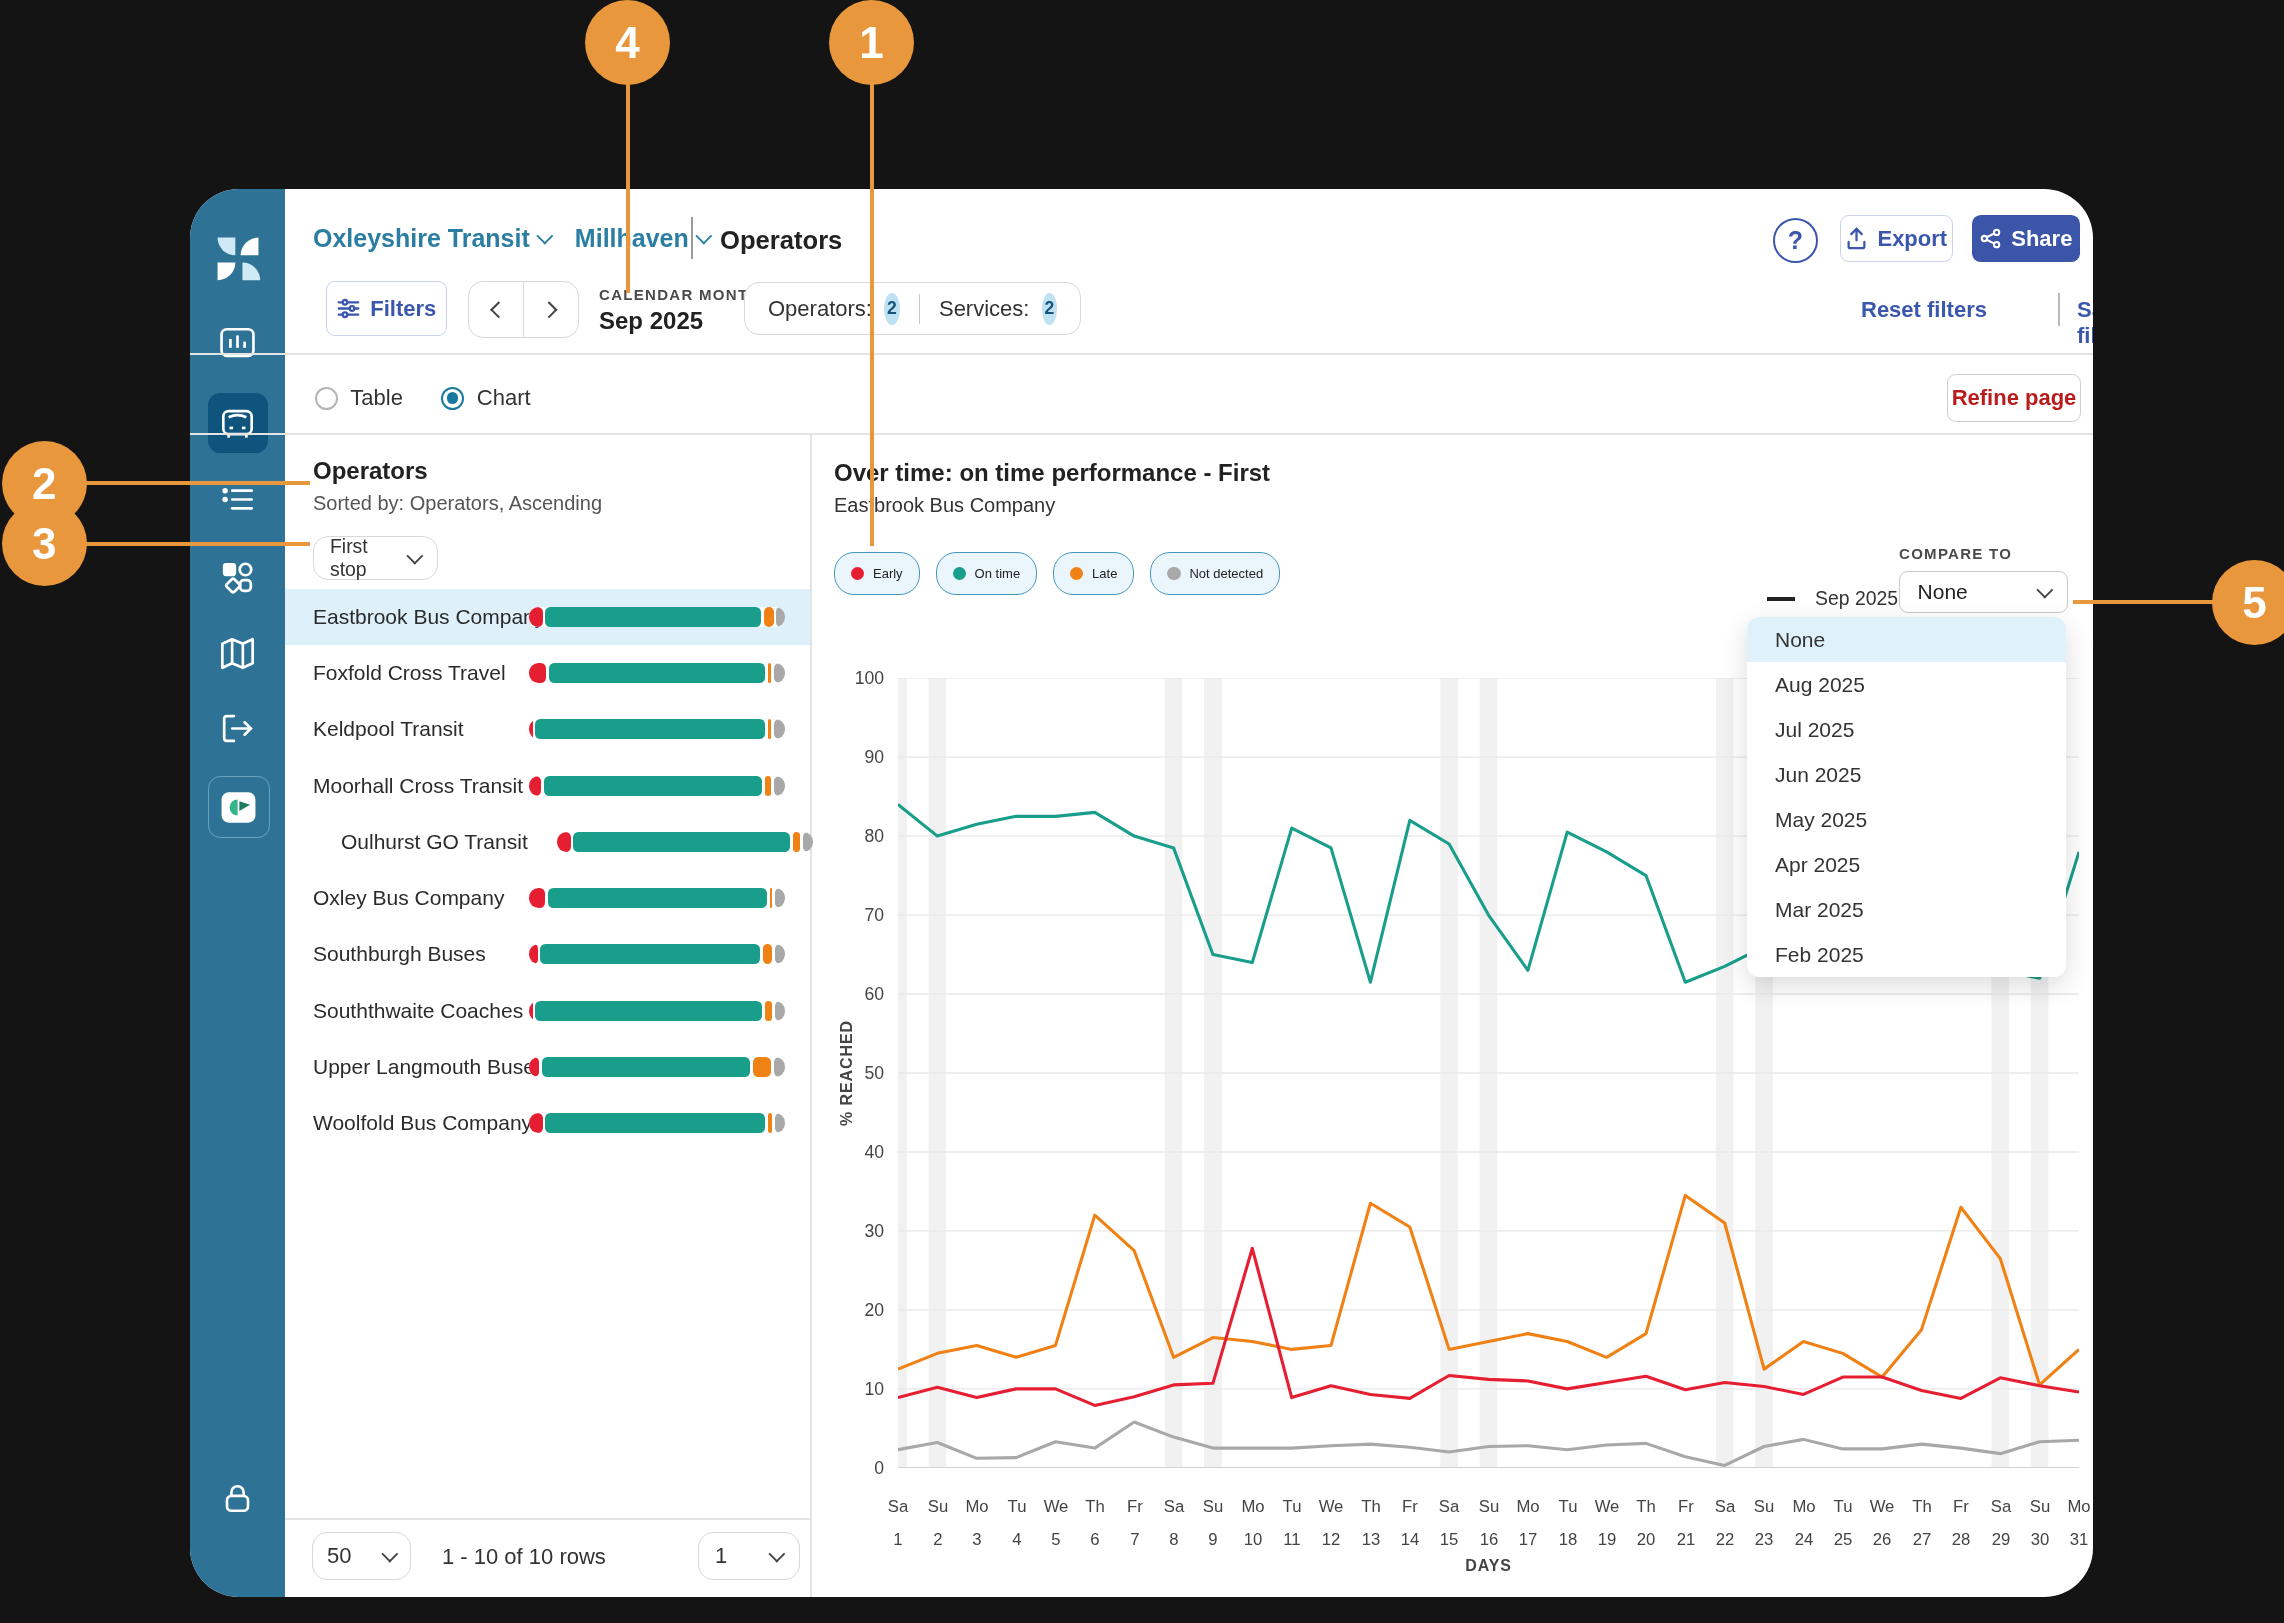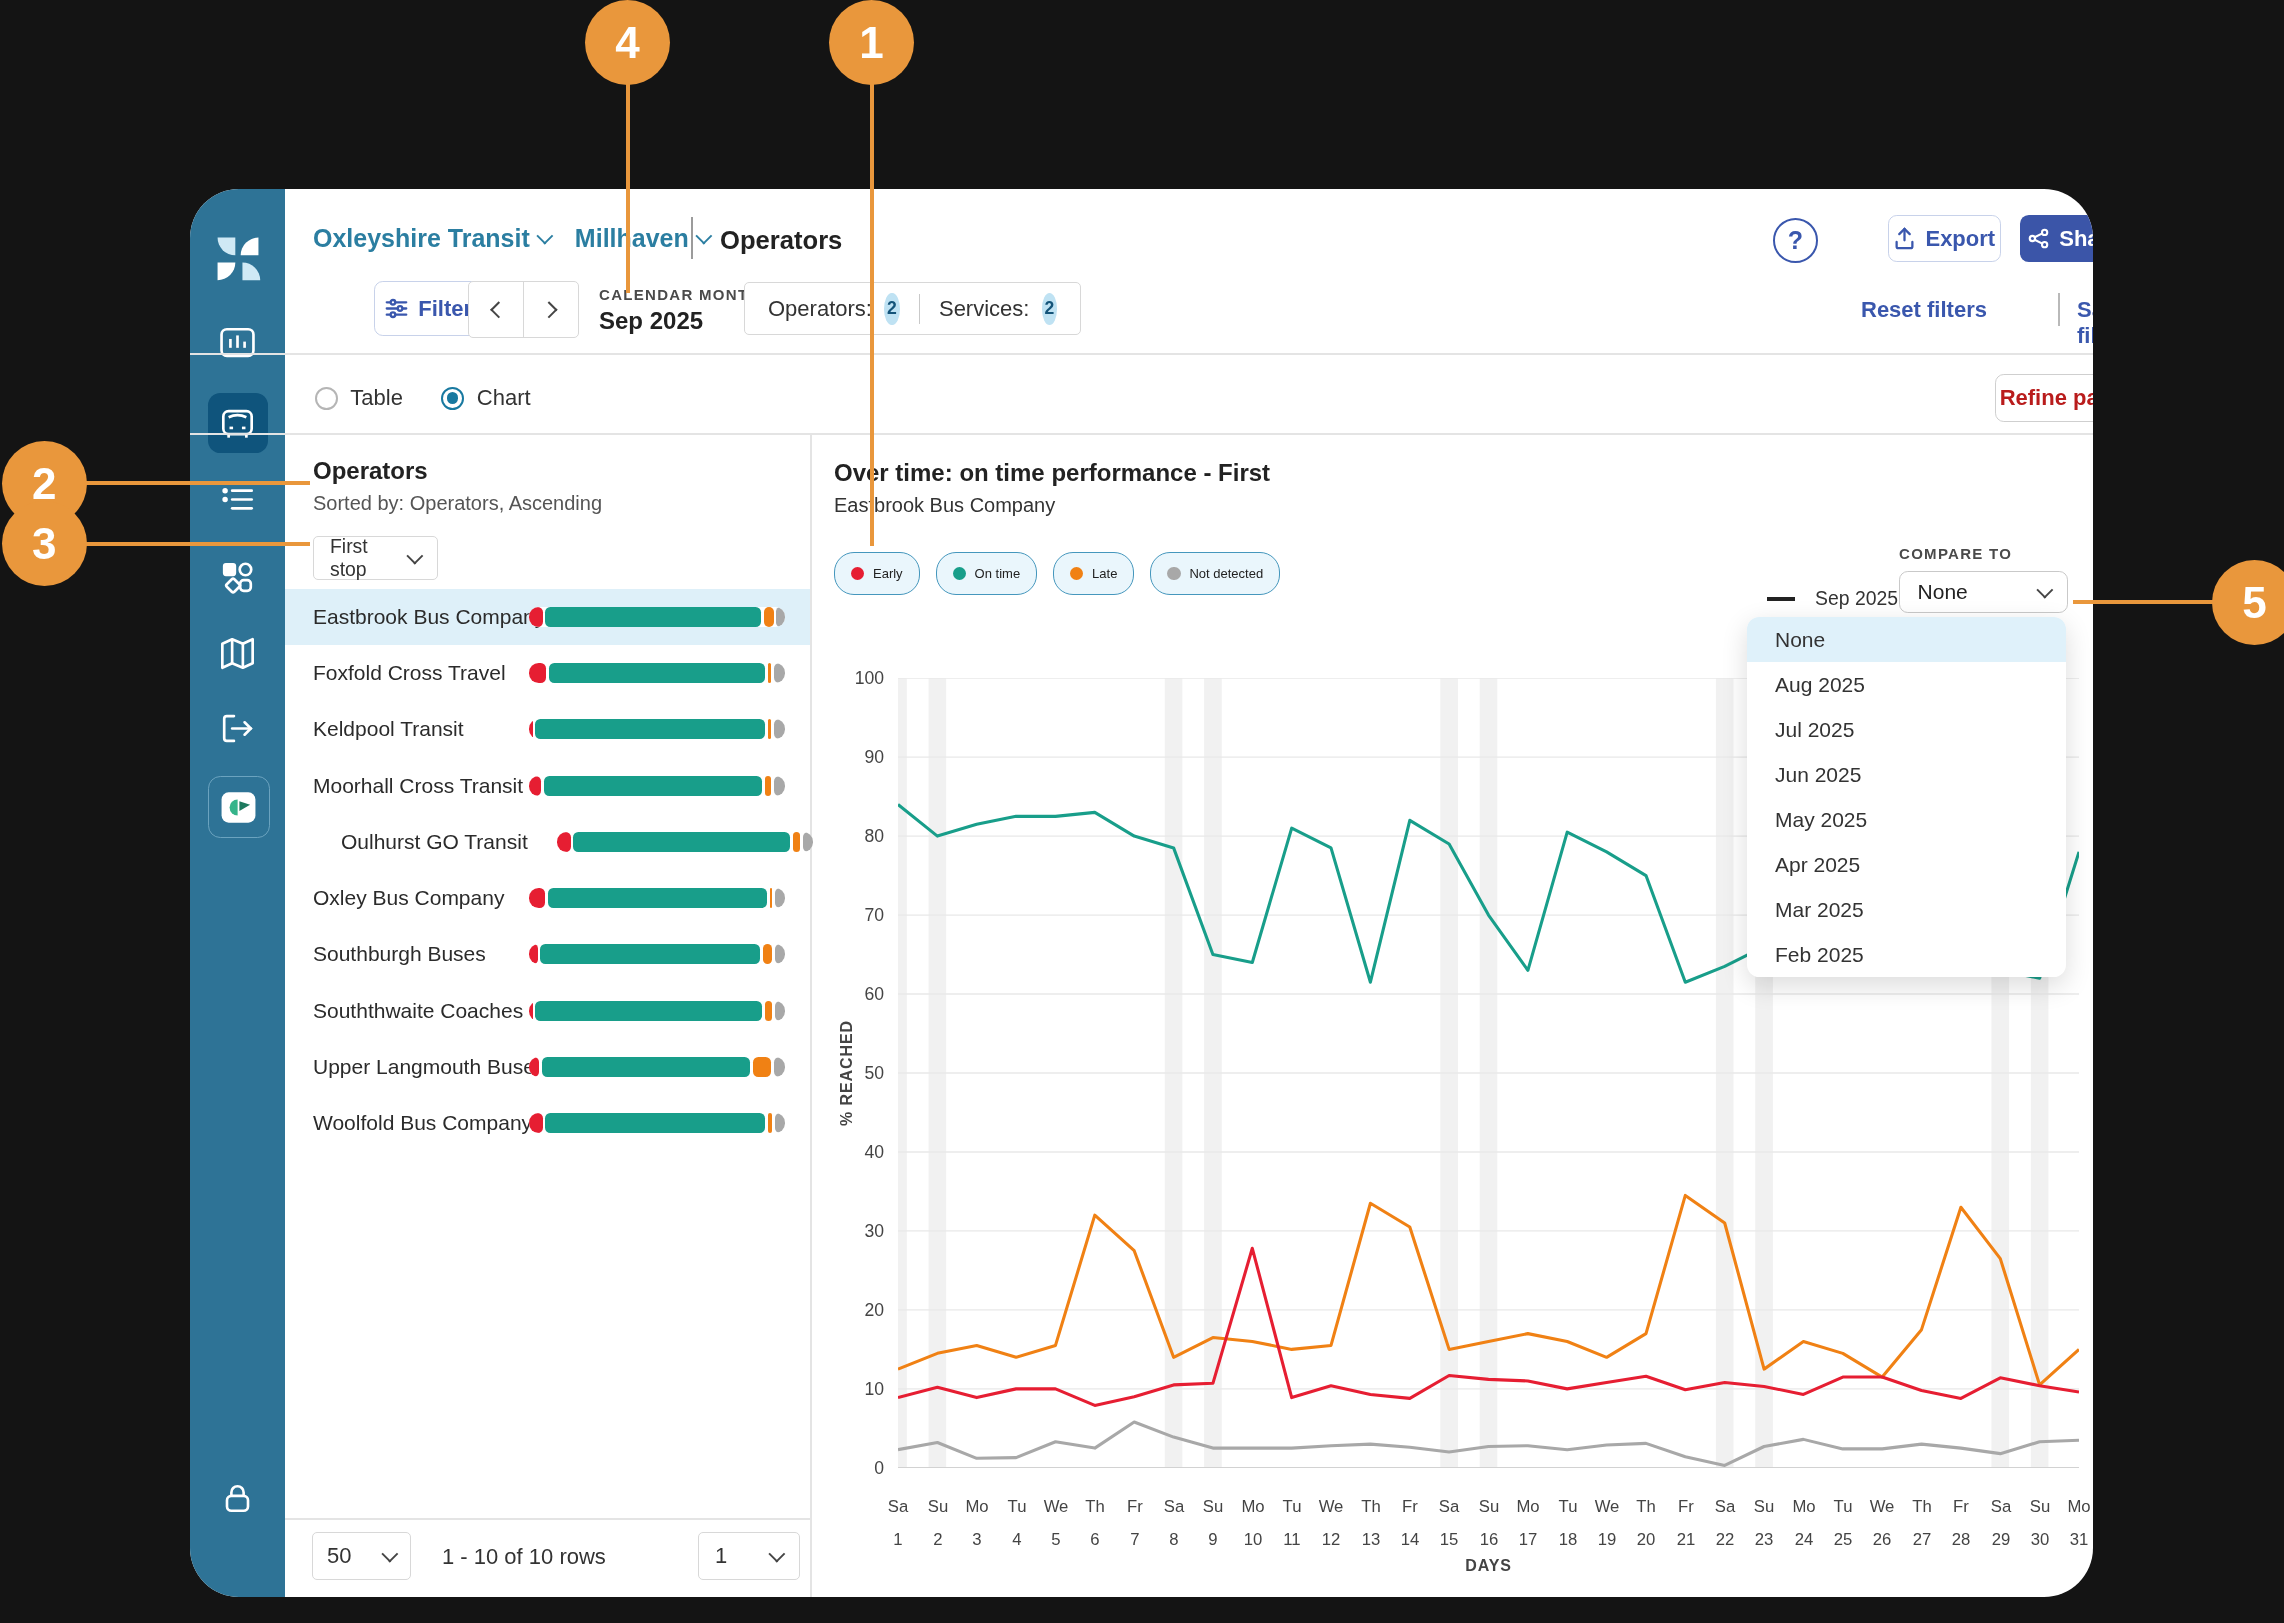--- a/index.html
+++ b/index.html
@@ -13,29 +13,29 @@
   .sb-item{position:absolute;left:17.6px;width:60px;height:60px;display:flex;align-items:center;justify-content:center;border-radius:12.3px;}
   .sb-item svg{display:block;}
   .sb-active{background:#0f547c;}
   .sb-app{border:1.8px solid #6ba3bf;}
   
   .crumb{font-size:25px;font-weight:bold;color:#2b7ea1;display:flex;align-items:center;gap:8.8px;}
   .chev{display:inline-block;width:9.7px;height:9.7px;border-right:2.6px solid #2b7ea1;border-bottom:2.6px solid #2b7ea1;transform:rotate(45deg);margin-top:-5.3px;}
   .chev.dark{border-color:#444;}
   .vdiv{width:1.8px;background:#9b9b9b;}
   #page-title{font-size:25.6px;font-weight:bold;color:#222;}
-  .btn{display:flex;align-items:center;justify-content:center;gap:10.6px;border-radius:8.8px;font-size:22px;cursor:pointer;box-sizing:border-box;margin-left:48px;}
+  .btn{display:flex;align-items:center;justify-content:center;gap:10.6px;border-radius:8.8px;font-size:22px;cursor:pointer;box-sizing:border-box;}
   .btn-outline{border:1.3px solid #c8d2ea;background:#fff;color:#3a57ad;font-weight:bold;}
   .btn-grey{border:1.3px solid #cfcfcf;background:#fff;color:#b91c1c;font-weight:bold;}
   .btn-primary{background:#3b55a8;color:#fff;font-weight:bold;}
   .link{color:#3a57ad;font-size:22px;font-weight:bold;cursor:pointer;}
   .help-circle{width:41px;height:41px;border:2.6px solid #3a57ad;border-radius:50%;color:#3a57ad;
                display:flex;align-items:center;justify-content:center;font-size:25px;font-weight:bold;}
   .caps-label{font-size:15px;letter-spacing:1.3px;color:#4a4a4a;font-weight:bold;}
-  .chip{border:1.3px solid #d8d8d8;border-radius:5px;background:#fff;display:flex;align-items:center;font-size:22px;color:#333;}
+  .chip{border:1.3px solid #d8d8d8;border-radius:15px;background:#fff;display:flex;align-items:center;font-size:22px;color:#333;}
   .count-badge{width:32px;height:32px;border-radius:50%;background:#bfe2f3;color:#14547a;font-size:17.6px;font-weight:bold;
                display:flex;align-items:center;justify-content:center;}
   .hline{background:#e4e4e4;height:1.8px;}
   
   .radio-row{display:flex;align-items:center;gap:12.3px;font-size:22px;color:#333;}
   .radio{width:23px;height:23px;border-radius:50%;box-sizing:border-box;}
   .radio.off{border:2.2px solid #b5b5b5;background:#fff;}
   .radio.on{border:2.2px solid #1879a0;background:#fff;position:relative;}
   .radio.on::after{content:"";position:absolute;left:3.5px;top:3.5px;width:11.5px;height:11.5px;border-radius:50%;background:#1879a0;}
   

